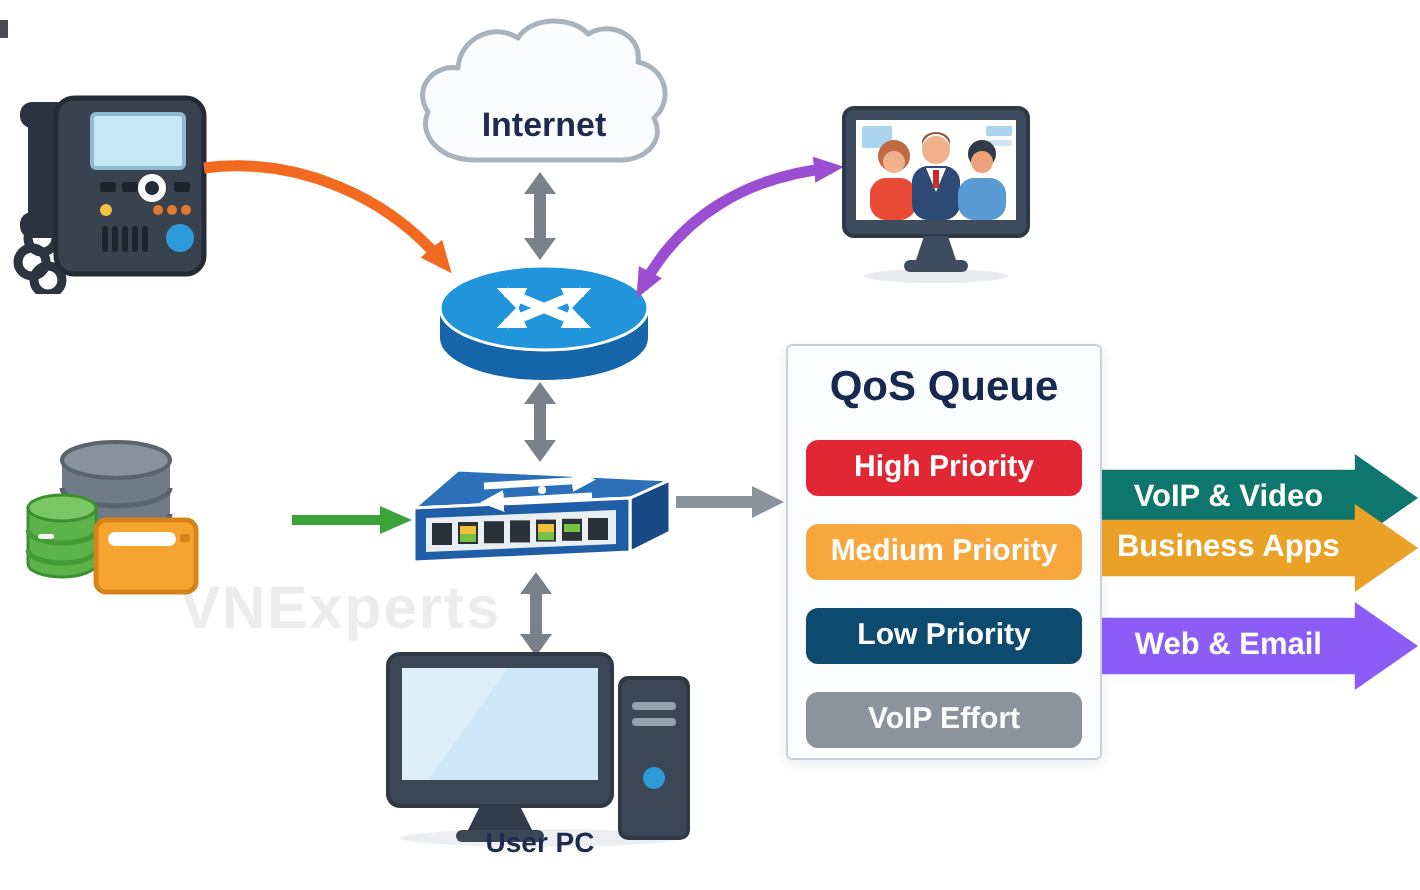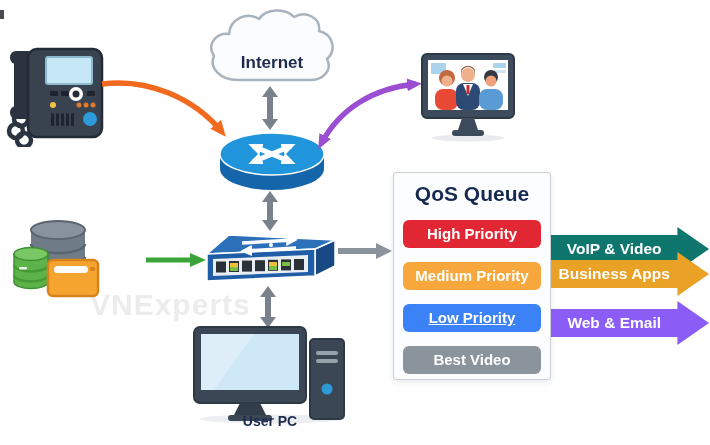--- a/index.html
+++ b/index.html
@@ -252,22 +252,22 @@
     <rect x="124" y="34" width="22" height="4" rx="2" fill="#97a2ad"></rect>
     <circle cx="135" cy="64" r="5.5" fill="#2e9ad8"></circle>
   </svg>
 
   <div class="lbl center" style="left:200px;top:414px;width:140px;font-size:14px">User PC</div>
 
   <div class="qos-panel">
     <div class="qos-title">QoS Queue</div>
     <div class="queue-btn" style="background-color: rgb(226, 39, 52);">High Priority</div>
     <div class="queue-btn" style="background-color: rgb(247, 167, 60);">Medium Priority</div>
-    <div class="queue-btn" style="background-color: #3b82f6; text-decoration: underline;">Low Priority</div>
-    <div class="queue-btn" style="background-color: rgb(139, 148, 156);">Best Video</div>
+    <div class="queue-btn" style="background-color: #0c4a6e;">Low Priority</div>
+    <div class="queue-btn" style="background-color: rgb(139, 148, 156);">VoIP Effort</div>
   </div>
 
   <div class="out-arrow" style="top: 227px; background-color: #0f766e;">
     <span class="out-label">VoIP &amp; Video</span>
   </div>
   <div class="out-arrow" style="top: 252px; background-color: rgb(233, 161, 38);">
     <span class="out-label">Business Apps</span>
   </div>
   <div class="out-arrow" style="top: 301px; background-color: #8b5cf6;">
     <span class="out-label">Web &amp; Email</span>

